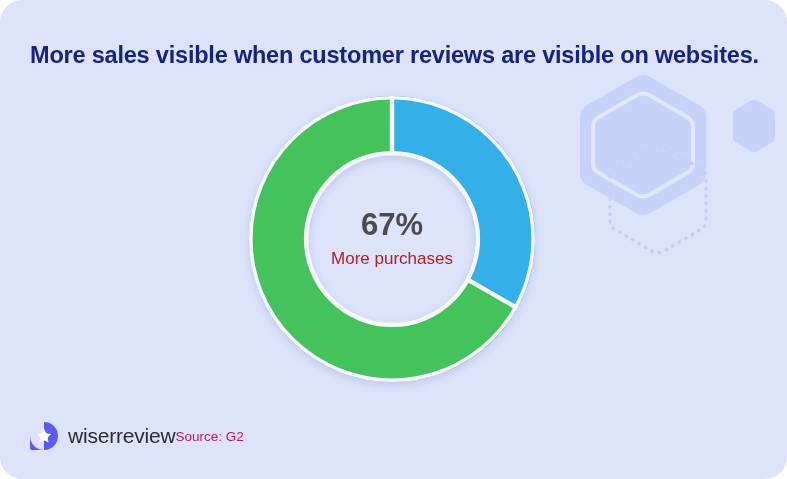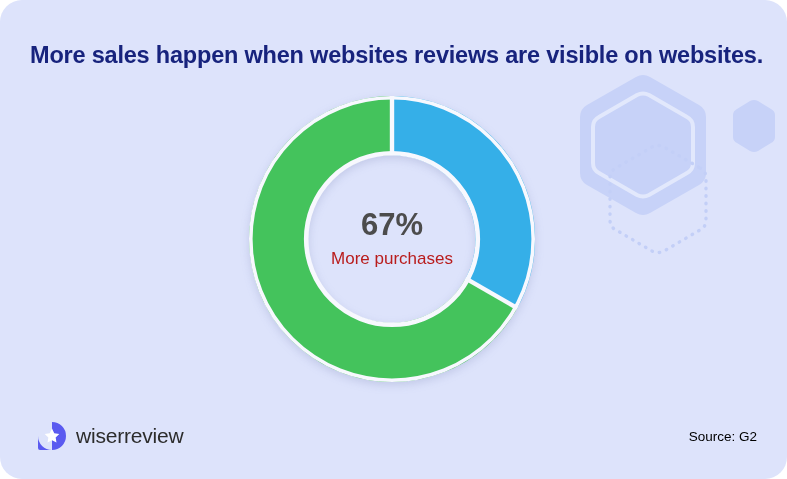--- a/index.html
+++ b/index.html
@@ -82,27 +82,26 @@
   .donut-label {
     font-size: 17px;
     color: #b91c1c;
     line-height: 1.1;
     font-family: "Liberation Sans", sans-serif;
   }
 
   
   .footer {
     position: absolute;
-    left: 8px;
+    left: 0;
     right: 0;
     bottom: 26px;
     height: 34px;
     display: flex;
     align-items: center;
-    justify-content: space-between;
     padding: 0 30px;
     box-sizing: border-box;
   }
   .brand {
     display: flex;
     align-items: center;
     gap: 10px;
   }
   .brand-mark {
     width: 28px;
@@ -110,42 +109,42 @@
     display: block;
   }
   .brand-name {
     font-size: 21px;
     color: #2c2c2c;
     letter-spacing: -0.2px;
     font-family: "Liberation Sans", sans-serif;
   }
   .source {
     font-size: 13.5px;
-    color: #000000;
+    color: #be185d;
     font-family: "Liberation Sans", sans-serif;
   }
 </style>
 </head>
 <body>
 
 <div class="infographic-card">
 
   <svg class="deco-layer" viewBox="0 0 787 479" width="787" height="479" aria-hidden="true">
 
     <g>
       <path d="M650 77 L699 105 Q706 109 706 117 L706 173 Q706 181 699 185 L650 213 Q643 217 636 213 L587 185 Q580 181 580 173 L580 117 Q580 109 587 105 L636 77 Q643 73 650 77 Z" fill="#c7d2f8"></path>
       <path d="M649 95 L687 117 Q693 120 693 127 L693 163 Q693 170 687 173 L649 195 Q643 198 637 195 L599 173 Q593 170 593 163 L593 127 Q593 120 599 117 L637 95 Q643 92 649 95 Z" fill="none" stroke="#e2e8fc" stroke-width="4"></path>
     </g>
 
     <path d="M758 101 L771 109 Q775 111 775 115 L775 137 Q775 141 771 143 L758 151 Q754 153 750 151 L737 143 Q733 141 733 137 L733 115 Q733 111 737 109 L750 101 Q754 99 758 101 Z" fill="#c7d2f8"></path>
 
     <path d="M700 168 Q706 171 706 178 L706 220 Q706 227 700 230 L664 251 Q658 254 652 251 L616 230 Q610 227 610 220 L610 178 Q610 171 616 168 L652 147 Q658 144 664 147 Z" fill="none" stroke="#c3cff7" stroke-width="3.4" stroke-linecap="round" stroke-dasharray="0.5 7"></path>
   </svg>
 
-  <h1 class="title">More sales happen when websites reviews are visible on websites.</h1>
+  <h1 class="title">More sales visible when customer reviews are visible on websites.</h1>
 
   <div class="donut-wrap">
     <svg class="donut-svg" viewBox="0 0 286 286" width="286" height="286" aria-hidden="true">
 
       <path d="M 143 0
                A 143 143 0 0 1 268.3 212.2
                L 216.6 182.4
                A 84 84 0 0 0 143 59
                Z" fill="#35afe8"></path>
 

